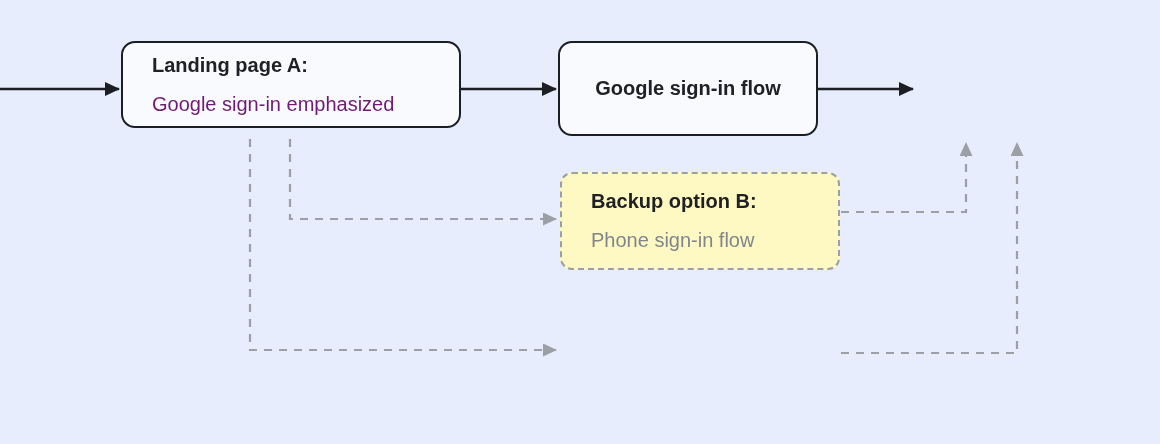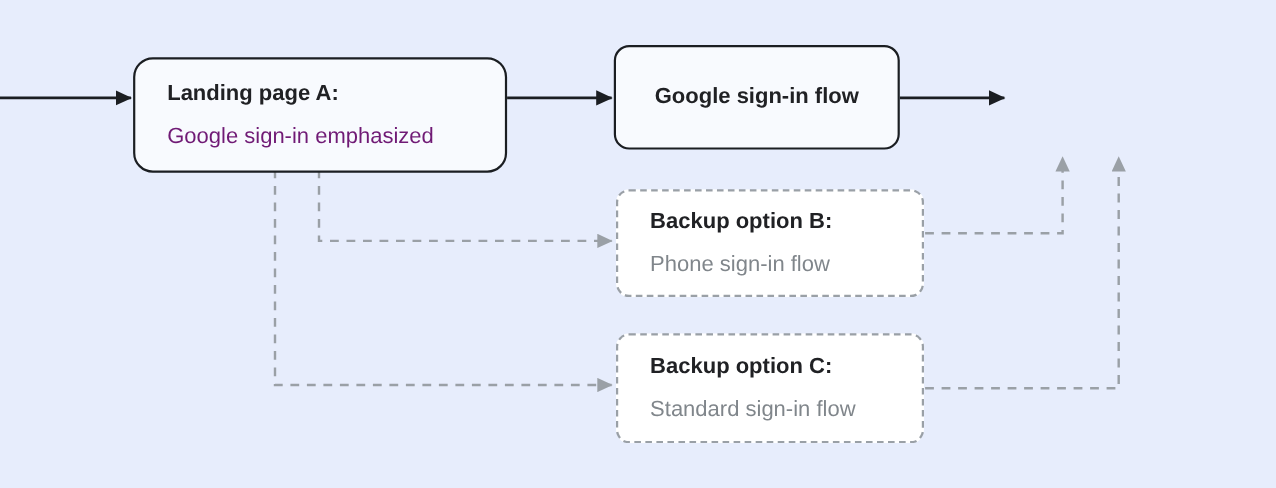--- a/index.html
+++ b/index.html
@@ -29,42 +29,42 @@
     gap: 16px;
     background: #f8fafe;
   }
   .node.solid {
     border: 2.5px solid #1b1e22;
     border-radius: 14px;
   }
   .node.dashed {
     border: 2px dashed #9aa0a6;
     border-radius: 12px;
-    background: #ffffff;
+    background: #fef9c3;
   }
   .node.left-align { padding-left: 29px; padding-right: 12px; align-items: flex-start; }
   .node.center { align-items: center; }
   .node-title {
     font-size: 20px;
     font-weight: 700;
     color: #202124;
     line-height: 1.15;
     white-space: nowrap;
   }
   .node-sub {
     font-size: 20px;
     font-weight: 400;
     line-height: 1.15;
     white-space: nowrap;
   }
   .sub-blue { color: #701a75; }
   .sub-gray { color: #80868b; text-align: right; }
 
   
-  #node-landing-a   { left: 121px; top: 52px;  width: 340px; height: 105px; border-radius: 18px; }
+  #node-landing-a   { left: 121px; top: 41px;  width: 340px; height: 87px; }
   #node-google-flow { left: 558px; top: 41px;  width: 260px; height: 95px; }
   #node-signed-in   { left: 915px; top: 41px;  width: 155px; height: 95px; }
   #node-backup-b    { left: 560px; top: 172px; width: 280px; height: 98px; }
   #node-backup-c    { left: 560px; top: 303px; width: 280px; height: 100px; }
 </style>
 </head>
 <body>
 
 <div class="canvas">
 
@@ -96,18 +96,14 @@
   <div class="node solid center" id="node-google-flow">
     <span class="node-title">Google sign-in flow</span>
   </div>
 
 
   <div class="node dashed left-align" id="node-backup-b">
     <span class="node-title">Backup option B:</span>
     <span class="node-sub sub-gray">Phone sign-in flow</span>
   </div>
 
-  <div class="node dashed left-align" id="node-backup-c">
-    <span class="node-title">Backup option C:</span>
-    <span class="node-sub sub-gray">Standard sign-in flow</span>
-  </div>
 
 </div>
 
 </body></html>

